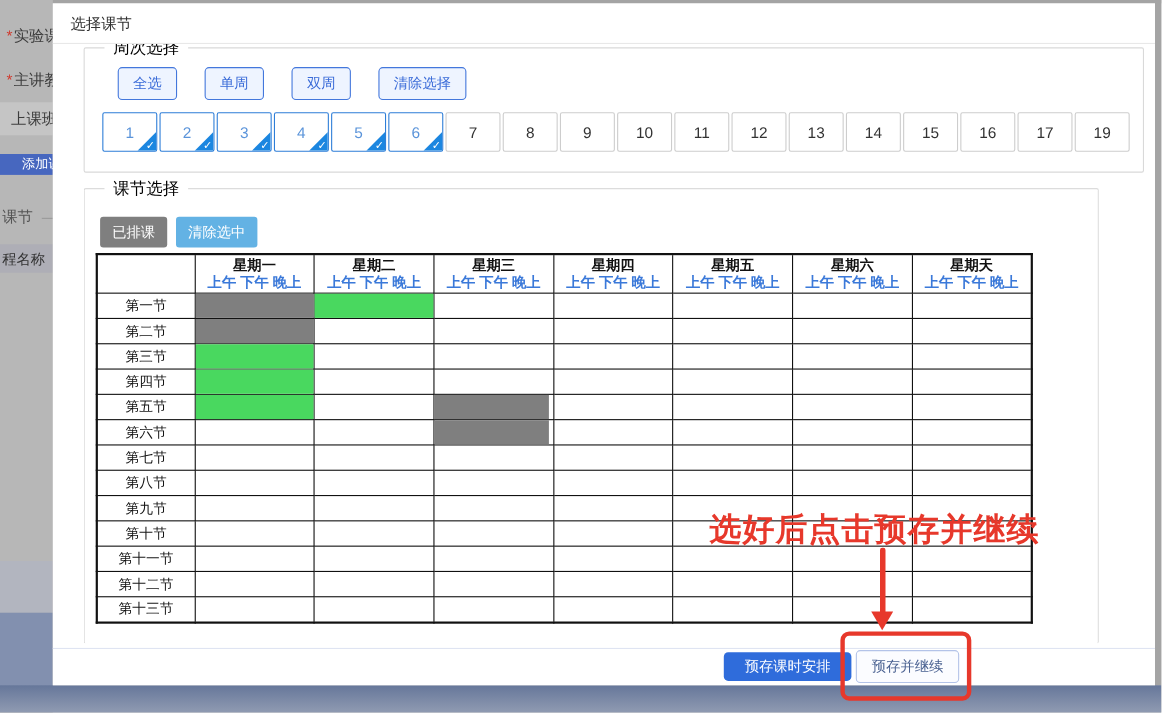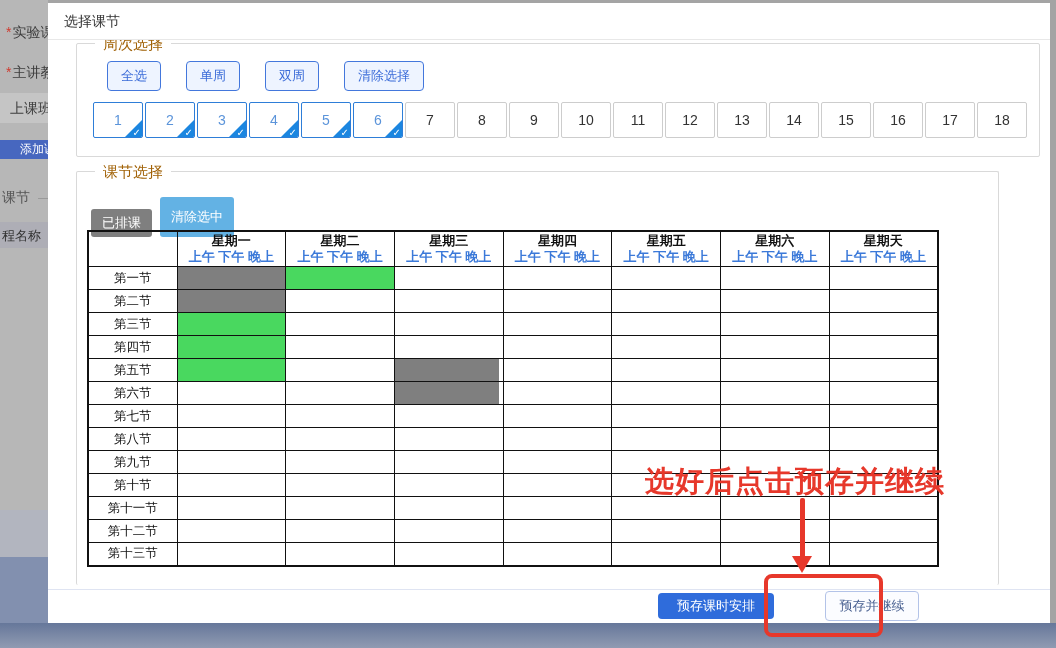--- a/index.html
+++ b/index.html
@@ -29,55 +29,55 @@
 
   
   .modal{position:absolute;left:48px;top:3px;width:1002px;height:620px;background:#fff;z-index:3;}
   .modal-header{height:37px;border-bottom:1px solid #e8e8e8;}
   .modal-title{padding:10px 0 0 16px;font-size:14px;color:#333;}
   .modal-body{position:absolute;left:0;top:37px;right:0;bottom:0;overflow:hidden;}
 
   .fieldset{position:absolute;border:1px solid #d9d9d9;border-radius:2px;background:#fff;}
   .fs-weeks{left:28px;top:3px;width:964px;height:114px;}
   .fs-lessons{left:28px;top:131px;width:923px;height:414px;border-bottom:none;}
-  .legend{position:absolute;left:18px;top:-9px;background:#fff;padding:0 8px;font-size:15px;color:#a16207;line-height:17px;}
+  .legend{position:absolute;left:18px;top:-9px;background:#fff;padding:0 8px;font-size:15px;color:#000000;line-height:17px;}
 
   .week-btn-row{position:absolute;left:14px;top:17px;display:flex;gap:9px;}
   .wbtn{display:inline-block;padding:5px 13px;font-size:13px;color:var(--oblue);background:#eef4ff;border:1px solid #4377dc;border-radius:4px;cursor:pointer;margin-left:16px;}
 
   .week-grid{position:absolute;left:16px;top:58px;display:flex;}
   .wk{position:relative;width:50px;height:36px;margin-right:2px;border:1px solid #cdcdcd;border-radius:2px;background:#fff;
       font-size:14px;color:#333;display:flex;align-items:center;justify-content:center;overflow:hidden;cursor:pointer;}
   .wk.checked{border-color:#2e7ed8;color:#5b94da;}
   .wk.checked::after{content:"";position:absolute;right:0;bottom:0;border-left:17px solid transparent;border-bottom:17px solid var(--chkblue);}
   .wk.checked .tick{position:absolute;right:1px;bottom:-1px;color:#fff;font-size:10px;z-index:1;}
 
   .chip-row{position:absolute;left:14px;top:25px;display:flex;gap:8px;}
   .chip{display:inline-block;padding:5px 11px;font-size:13px;color:#fff;border-radius:3px;border:none;cursor:pointer;}
-  .chip-scheduled{background:var(--gray);margin-top:12px;}
+  .chip-scheduled{background:var(--gray);}
   .chip-clear{background:var(--cblue);}
 
   .tt-wrap{position:absolute;left:10px;top:58px;}
   table.tt{border-collapse:collapse;table-layout:fixed;width:852px;border:2px solid #111;}
   .tt th,.tt td{border:1px solid #111;}
   .tt thead th{height:35px;padding:1px 0;vertical-align:middle;}
   .tt thead .day{font-size:13px;font-weight:bold;color:#111;line-height:16px;}
   .tt thead .times{font-size:13px;font-weight:bold;color:var(--subblue);line-height:16px;}
   .tt tbody th{height:23px;font-size:12.5px;font-weight:normal;color:#111;text-align:center;}
   .tt tbody td{height:23px;position:relative;padding:0;cursor:pointer;}
   .fill{position:absolute;top:0;bottom:0;left:0;right:0;}
   .fill.selected{background:var(--green);}
   .fill.scheduled{background:var(--gray);}
   .fill.partial{right:4px;}
 
   .footer-line{position:absolute;left:0;right:0;top:586px;border-top:1px solid #dfe4f2;}
   .btn-presave{position:absolute;left:610px;top:590px;width:116px;height:26px;background:var(--pblue);color:#fff;
       font-size:13px;border:none;border-radius:4px;cursor:pointer;}
   .btn-continue{position:absolute;left:730px;top:588px;width:94px;height:30px;background:#fbfcff;color:#4a6191;
-      font-size:13px;border:1px solid #b3c3e8;border-radius:4px;cursor:pointer;margin-left:47px;}
+      font-size:13px;border:1px solid #b3c3e8;border-radius:4px;cursor:pointer;}
 
   
   .anno-text{position:absolute;left:645px;top:462px;font-size:29px;font-weight:bold;color:var(--red);letter-spacing:1px;z-index:40;}
   .anno-shaft{position:absolute;left:800px;top:498px;width:5px;height:60px;background:var(--red);border-radius:2px;z-index:40;}
   .anno-head{position:absolute;left:792px;top:556px;width:0;height:0;border-left:10px solid transparent;border-right:10px solid transparent;border-top:17px solid var(--red);z-index:40;}
   .anno-rect{position:absolute;left:764px;top:574px;width:119px;height:63px;border:4px solid var(--red);border-radius:8px;z-index:40;}
 </style>
 </head>
 <body>
 
@@ -127,21 +127,21 @@
             <div class="wk">8</div>
             <div class="wk">9</div>
             <div class="wk">10</div>
             <div class="wk">11</div>
             <div class="wk">12</div>
             <div class="wk">13</div>
             <div class="wk">14</div>
             <div class="wk">15</div>
             <div class="wk">16</div>
             <div class="wk">17</div>
-            <div class="wk">18</div>
+            <div class="wk">19</div>
           </div>
       </div>
 
       <div class="fieldset fs-lessons">
         <div class="legend">课节选择</div>
         <div class="chip-row">
           <button class="chip chip-scheduled">已排课</button>
           <button class="chip chip-clear">清除选中</button>
         </div>
         <div class="tt-wrap">

